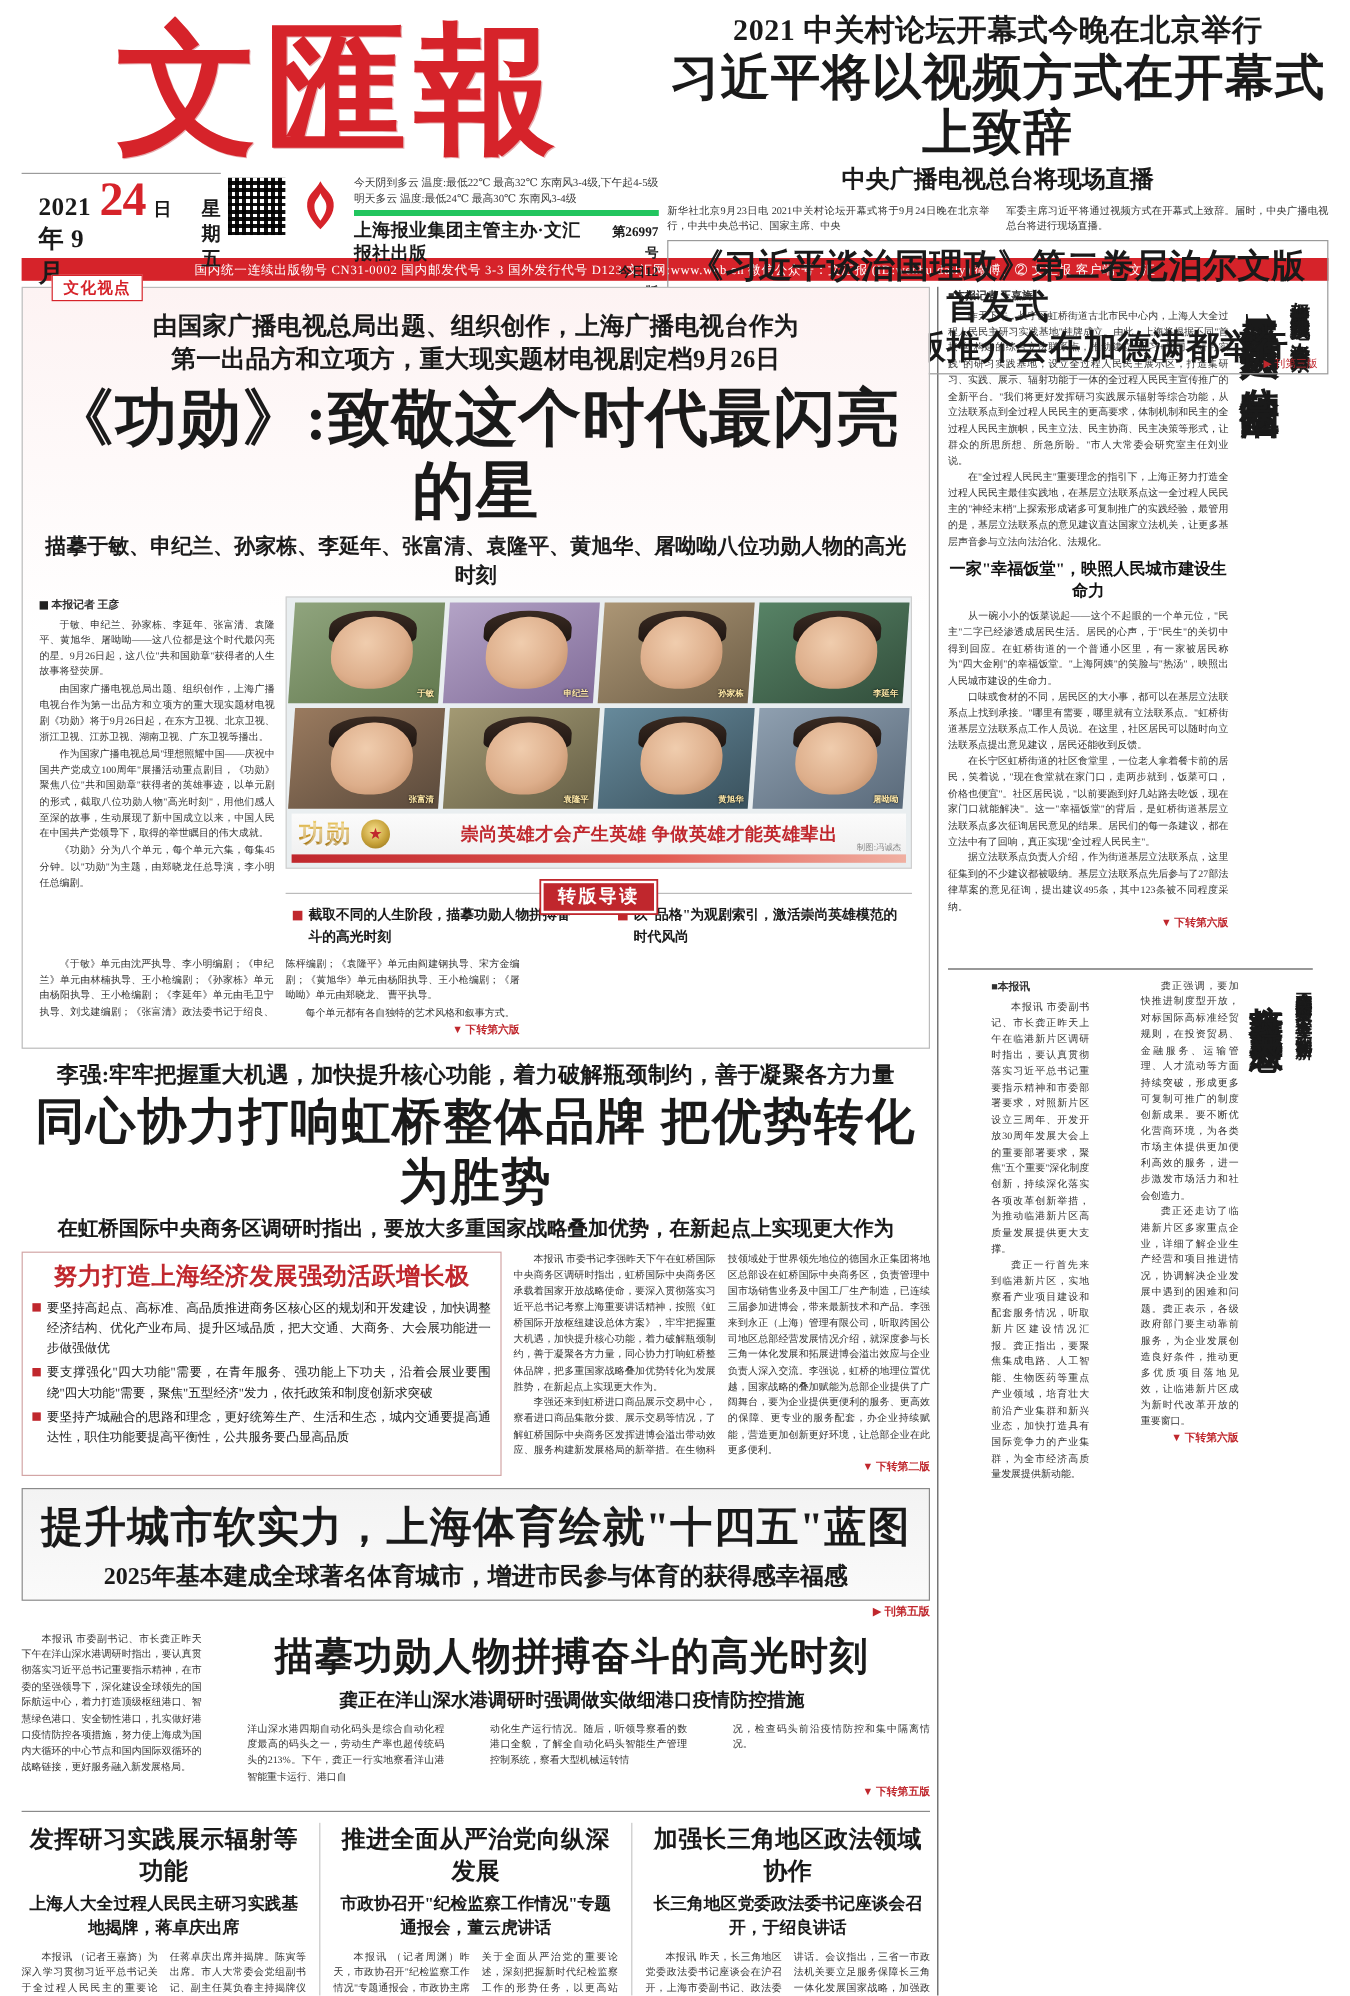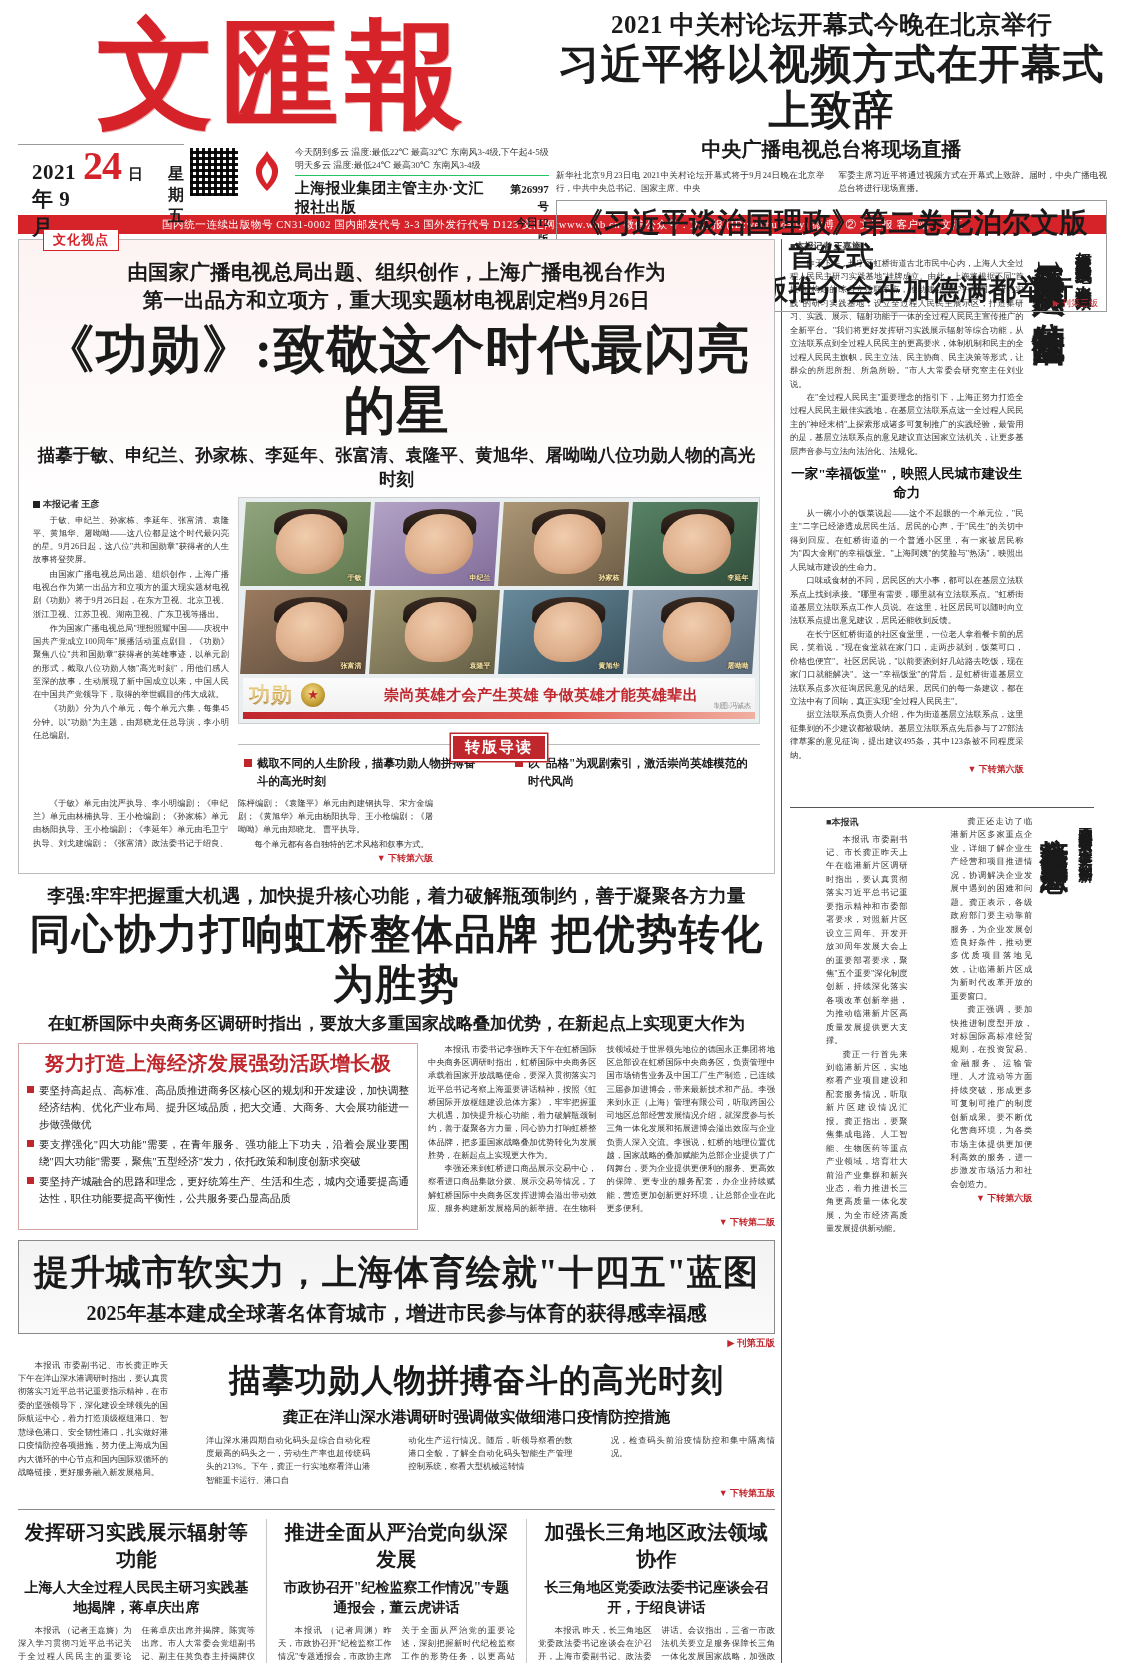--- a/index.html
+++ b/index.html
@@ -52,21 +52,21 @@
   }
   .mh-logo {
     width: 42px; height: 46px; margin-top: 4px; flex: 0 0 auto;
     display: flex; align-items: center; justify-content: center;
     color: #d6232a; font-size: 34px; font-weight: 700;
   }
   .mh-info { flex: 1; padding-left: 7px; padding-top: 2px; }
   .mh-weather { font-size: 9px; line-height: 1.45; color: #3a3a3a; white-space: nowrap; }
   .mh-pub {
     display: flex; align-items: baseline; gap: 10px;
-    border-top: 1px solid #22c55e; margin-top: 3px; padding-top: 3px;
+    border-top: 5px solid #22c55e; margin-top: 3px; padding-top: 3px;
   }
   .mh-pub-main { font-size: 15px; font-weight: 700; letter-spacing: .3px; }
   .mh-issue { font-size: 11px; font-weight: 700; text-align: right; line-height: 1.5; }
 
   .mh-right { flex: 1; padding: 4px 0 0 8px; }
   .mh-kicker { text-align: center; font-size: 25px; font-weight: 700; letter-spacing: .5px; }
   .mh-head1 {
     text-align: center; font-size: 41px; font-weight: 700;
     letter-spacing: 1px; margin-top: 1px; line-height: 1.12;
   }
@@ -518,24 +518,24 @@
 
       <div class="r-rule"></div>
 
       <div class="r-bot">
         <div class="r-vkicker2">龚正在临港新片区调研时要求聚焦"五个重要"深化制度创新</div>
         <div class="r-vtitle2">培育壮大前沿产业集群和新兴业态</div>
         <div class="r-cols2">
           <div>
             <div class="r-byline">■本报讯</div>
             <p style="text-indent:2em">本报讯 市委副书记、市长龚正昨天上午在临港新片区调研时指出，要认真贯彻落实习近平总书记重要指示精神和市委部署要求，对照新片区设立三周年、开发开放30周年发展大会上的重要部署要求，聚焦"五个重要"深化制度创新，持续深化落实各项改革创新举措，为推动临港新片区高质量发展提供更大支撑。</p>
-            <p style="text-indent:2em">龚正一行首先来到临港新片区，实地察看产业项目建设和配套服务情况，听取新片区建设情况汇报。龚正指出，要聚焦集成电路、人工智能、生物医药等重点产业领域，培育壮大前沿产业集群和新兴业态，着力推进长三角更高质量一体化发展，为全市经济高质量发展提供新动能。</p>
+            <p style="text-indent:2em">龚正一行首先来到临港新片区，实地察看产业项目建设和配套服务情况，听取新片区建设情况汇报。龚正指出，要聚焦集成电路、人工智能、生物医药等重点产业领域，培育壮大前沿产业集群和新兴业态，加快打造具有国际竞争力的产业集群，为全市经济高质量发展提供新动能。</p>
           </div>
           <div>
+            <p style="text-indent:2em">龚正强调，要加快推进制度型开放，对标国际高标准经贸规则，在投资贸易、金融服务、运输管理、人才流动等方面持续突破，形成更多可复制可推广的制度创新成果。要不断优化营商环境，为各类市场主体提供更加便利高效的服务，进一步激发市场活力和社会创造力。</p>
             <p style="text-indent:2em">龚正还走访了临港新片区多家重点企业，详细了解企业生产经营和项目推进情况，协调解决企业发展中遇到的困难和问题。龚正表示，各级政府部门要主动靠前服务，为企业发展创造良好条件，推动更多优质项目落地见效，让临港新片区成为新时代改革开放的重要窗口。</p>
-            <p style="text-indent:2em">龚正强调，要加快推进制度型开放，对标国际高标准经贸规则，在投资贸易、金融服务、运输管理、人才流动等方面持续突破，形成更多可复制可推广的制度创新成果。要不断优化营商环境，为各类市场主体提供更加便利高效的服务，进一步激发市场活力和社会创造力。</p>
             <div class="jump">下转第六版</div>
           </div>
         </div>
       </div>
     </div>
   </div>
 </div>
 
 </body></html>

